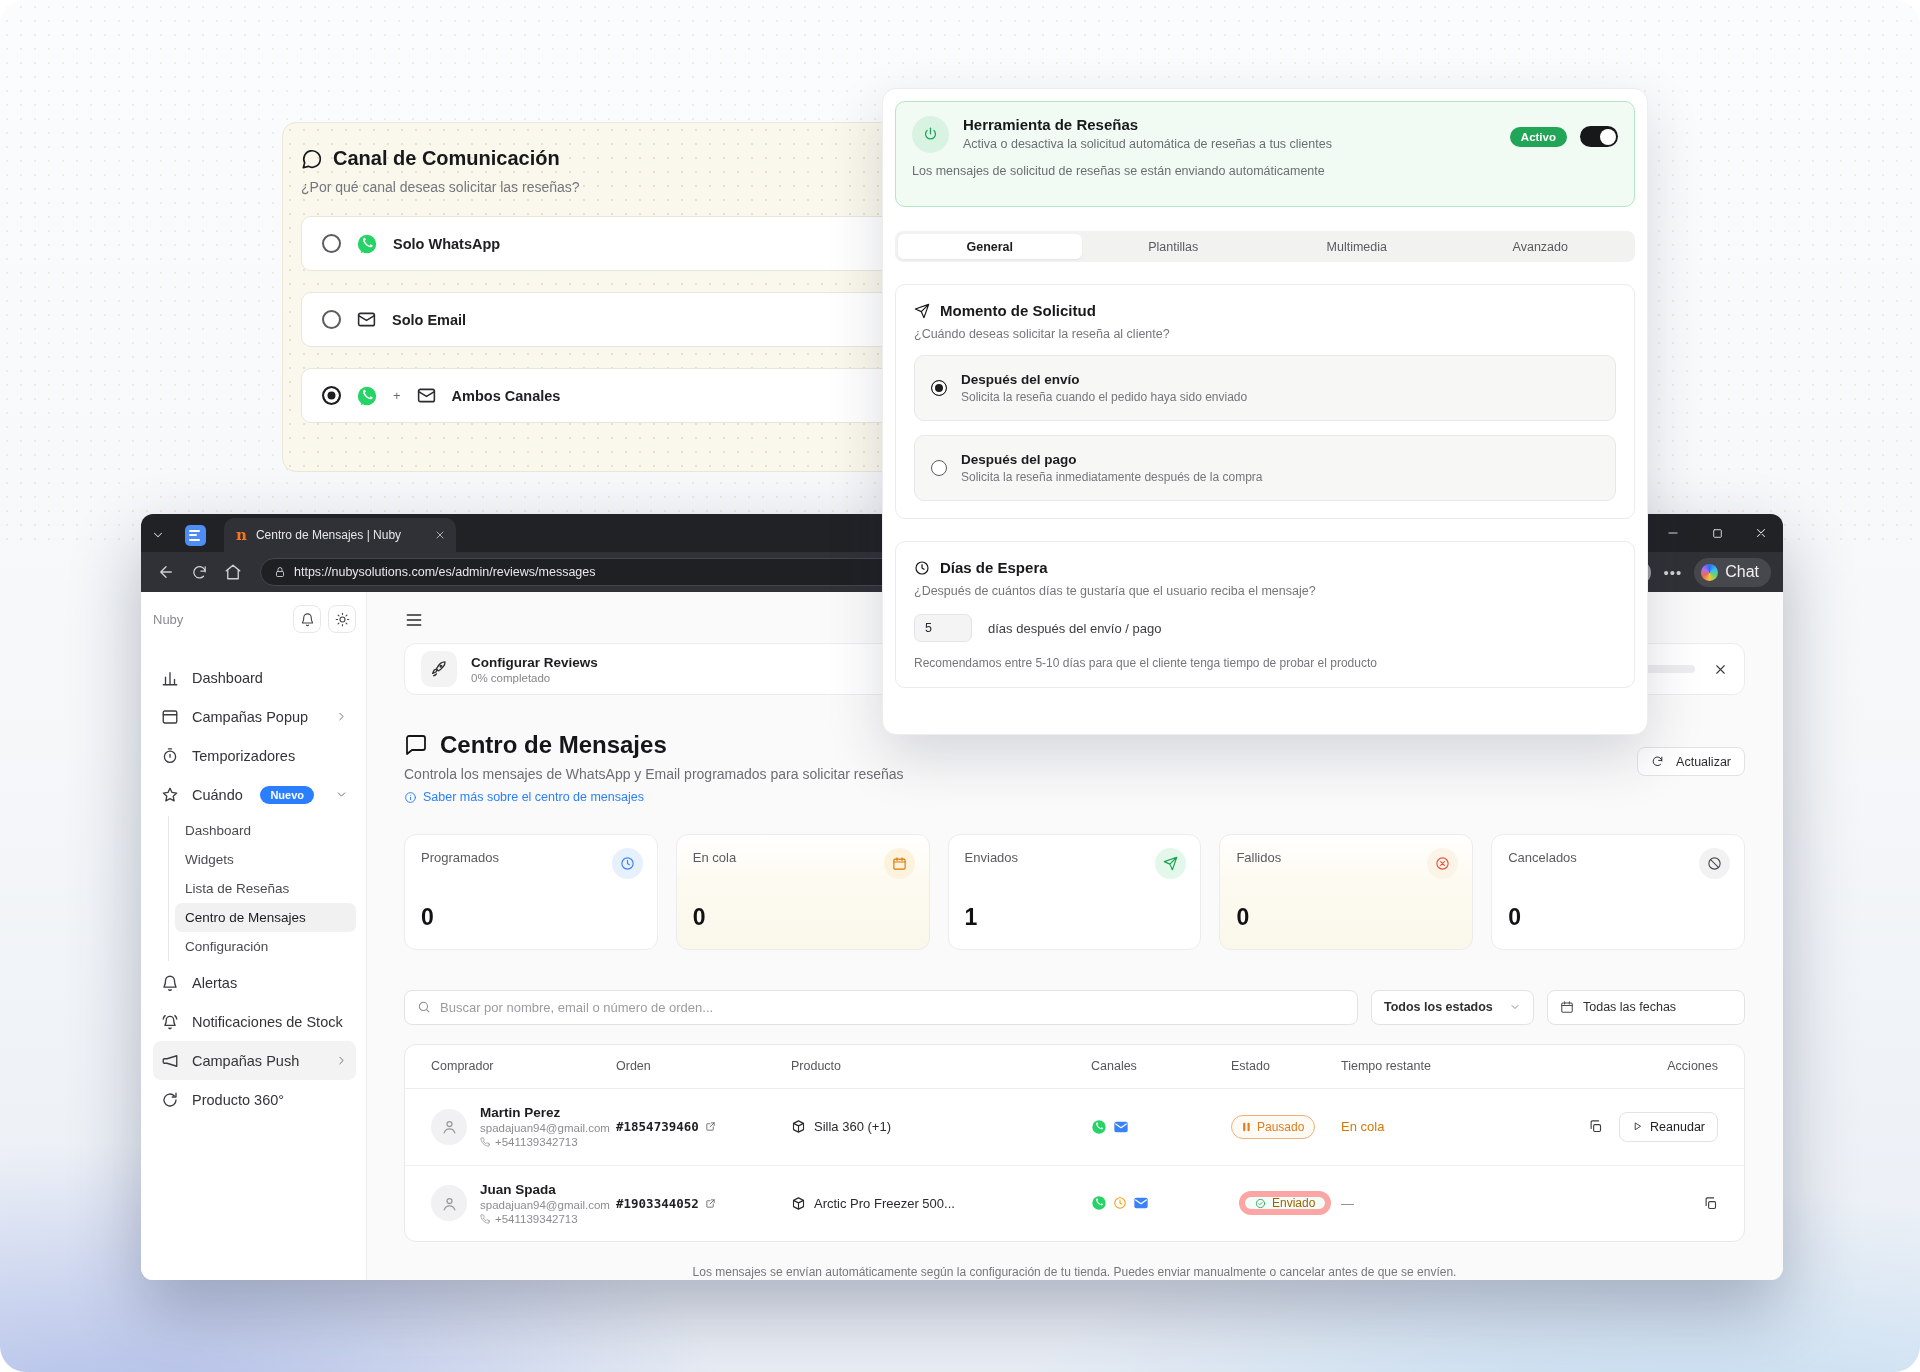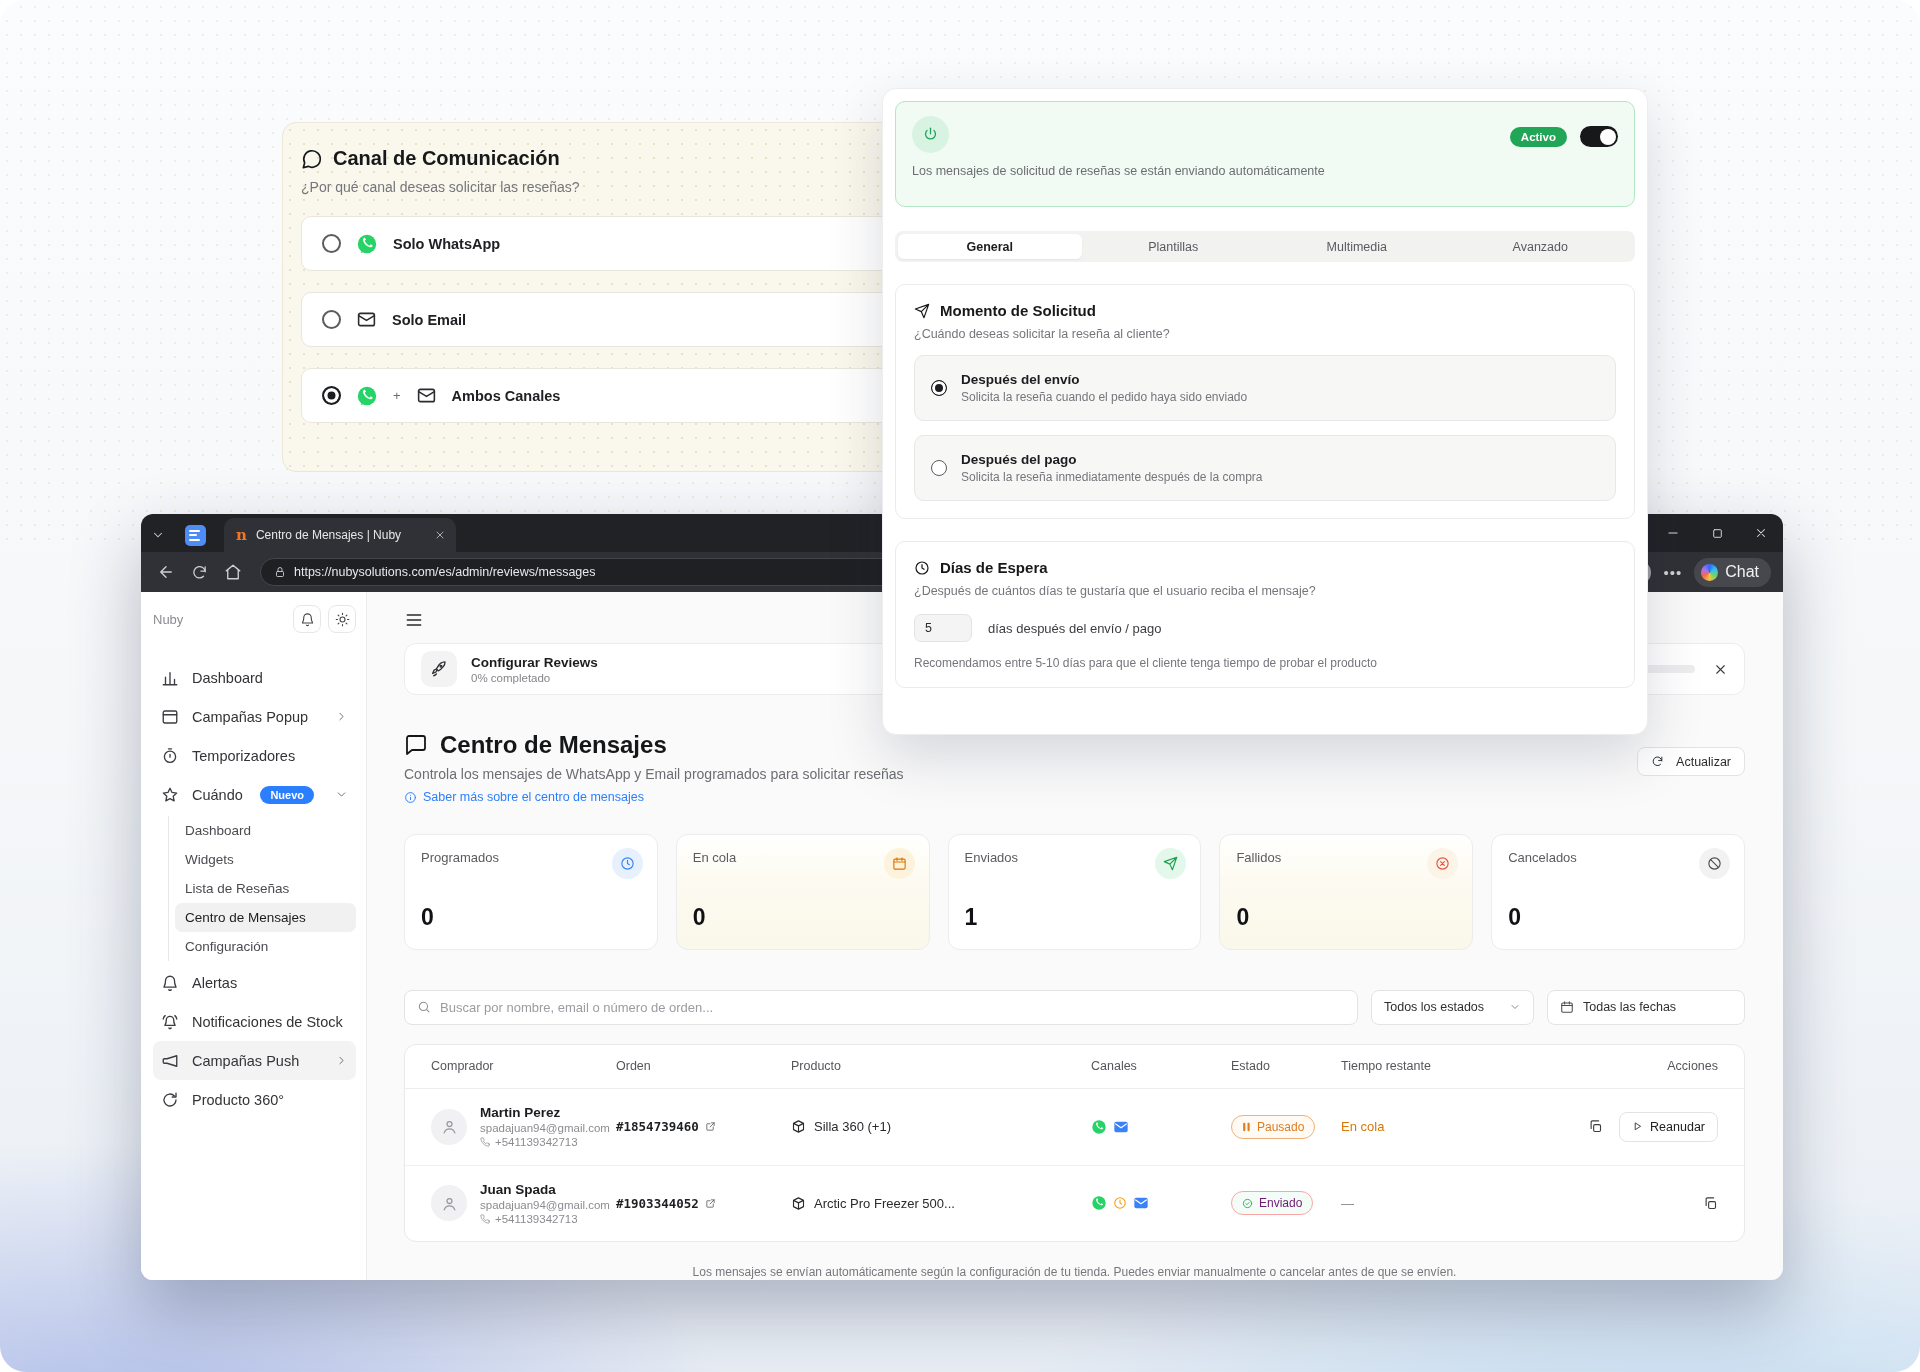--- a/index.html
+++ b/index.html
@@ -108,21 +108,21 @@
   .sic.blue { background:#e7f0fd; color:#3b82f6; }
   .sic.amber { background:#fdf3dd; color:#d97706; }
   .sic.green { background:#e4f7eb; color:#16a34a; }
   .sic.red { background:#fdf4e8; color:#e8503a; }
   .sic.gray { background:#f2f2f3; color:#4a4b50; }
 
   .filters { display:flex; gap:13px; margin-top:40px; }
   .searchbox { flex:1; height:35px; border:1px solid #e3e3e6; border-radius:8px; background:#fff; display:flex; align-items:center; gap:9px; padding:0 12px; color:#8e8f95; }
   .searchbox input { border:0; outline:0; flex:1; font-size:13px; color:#33343a; font-family:"Liberation Sans",sans-serif; background:transparent; }
   .searchbox input::placeholder { color:#9b9ca2; }
-  .selbox { width:163px; height:35px; border:1px solid #e3e3e6; border-radius:8px; background:#fff; display:flex; align-items:center; justify-content:space-between; padding:0 12px; font-size:12.5px; color:#2e2f33; }
+  .selbox { width:163px; height:35px; border:1px solid #e3e3e6; border-radius:8px; background:#fff; display:flex; align-items:center; justify-content:space-between; padding:0 12px; font-size:12.5px; color:#2e2f33;font-weight:bold; }
   .selbox .chev { color:#7d7e84; }
   .datebox { width:198px; height:35px; border:1px solid #e3e3e6; border-radius:8px; background:#fff; display:flex; align-items:center; gap:9px; padding:0 12px; font-size:12.5px; color:#2e2f33; }
   .datebox .cic { color:#4a4b50; }
 
   .tablecard { margin-top:19px; background:#fff; border:1px solid #e9e9ec; border-radius:12px; }
   .trow { display:grid; grid-template-columns:185px 175px 300px 140px 110px 220px 1fr; align-items:center; padding:0 26px; }
   .thead { height:44px; border-bottom:1px solid #ededf0; }
   .thead .th { font-size:12.5px; color:#55565c; }
   .thead .th:last-child { text-align:right; }
   .tr { height:76px; }
@@ -133,21 +133,21 @@
   .bmail { font-size:11.5px; color:#8b8c91; margin-top:2px; }
   .bphone { font-size:11.5px; color:#8b8c91; margin-top:2px; display:flex; align-items:center; gap:5px; }
   .order { display:flex; align-items:center; gap:6px; font-family:"DejaVu Sans Mono",monospace; font-size:12.5px; font-weight:bold; color:#1f2023; }
   .order .ext { color:#5a5b60; }
   .product { display:flex; align-items:center; gap:8px; font-size:13px; color:#2a2b2e; }
   .chans { display:flex; align-items:center; gap:6px; }
   .mailic { width:16px; height:16px; }
   .clockor { color:#f59e0b; }
   .pill { display:inline-flex; align-items:center; gap:6px; height:24px; padding:0 10px; border-radius:12px; font-size:12px; }
   .pill.paused { border:1px solid #f0b079; color:#dd7d22; background:#fffaf3; }
-  .pill.sent { border:1px solid #fca5a5; color:#701a75; background:#f4fcf7; }
+  .pill.sent { border:6px solid #fca5a5; color:#a16207; background:#f4fcf7;margin-left:8px; }
   .time-left { font-size:13px; color:#d97706; }
   .time-dash { font-size:13px; color:#85868b; }
   .actions { display:flex; align-items:center; justify-content:flex-end; gap:16px; color:#3c3d42; }
   .btn-resume { height:30px; border:1px solid #e3e3e6; border-radius:8px; background:#fff; display:flex; align-items:center; gap:7px; padding:0 12px; font-size:12.5px; color:#202124; }
   .tfoot { text-align:center; font-size:12px; color:#77787d; margin-top:23px; }
 
   
   .settings { position:absolute; left:882px; top:88px; width:766px; height:647px; z-index:30;
     background:#fff; border:1px solid #ededef; border-radius:14px; box-shadow:0 22px 55px rgba(30,40,70,.16); padding:12px; }
   .toolcard { background:#f1fbf4; border:1px solid #b2e6c4; border-radius:10px; height:106px; padding:14px 16px; position:relative; }
@@ -761,20 +761,24 @@
 
   <section class="settings">
     <div class="toolcard">
       <div class="toolrow">
         <span class="powerc">
           <svg class="ic" width="17" height="17" viewBox="0 0 24 24">
               <path d="M12 3v8"></path>
               <path d="M7.2 6.2a7 7 0 1 0 9.6 0"></path>
             </svg>
         </span>
+        <div>
+          <div class="tool-t">Herramienta de Reseñas</div>
+          <div class="tool-s">Activa o desactiva la solicitud automática de reseñas a tus clientes</div>
+        </div>
       </div>
       <div class="tool-line">Los mensajes de solicitud de reseñas se están enviando automáticamente</div>
       <div class="tool-right">
         <span class="badge-active">Activo</span>
         <span class="toggle">
             <span class="knob"></span>
           </span>
       </div>
     </div>
 

